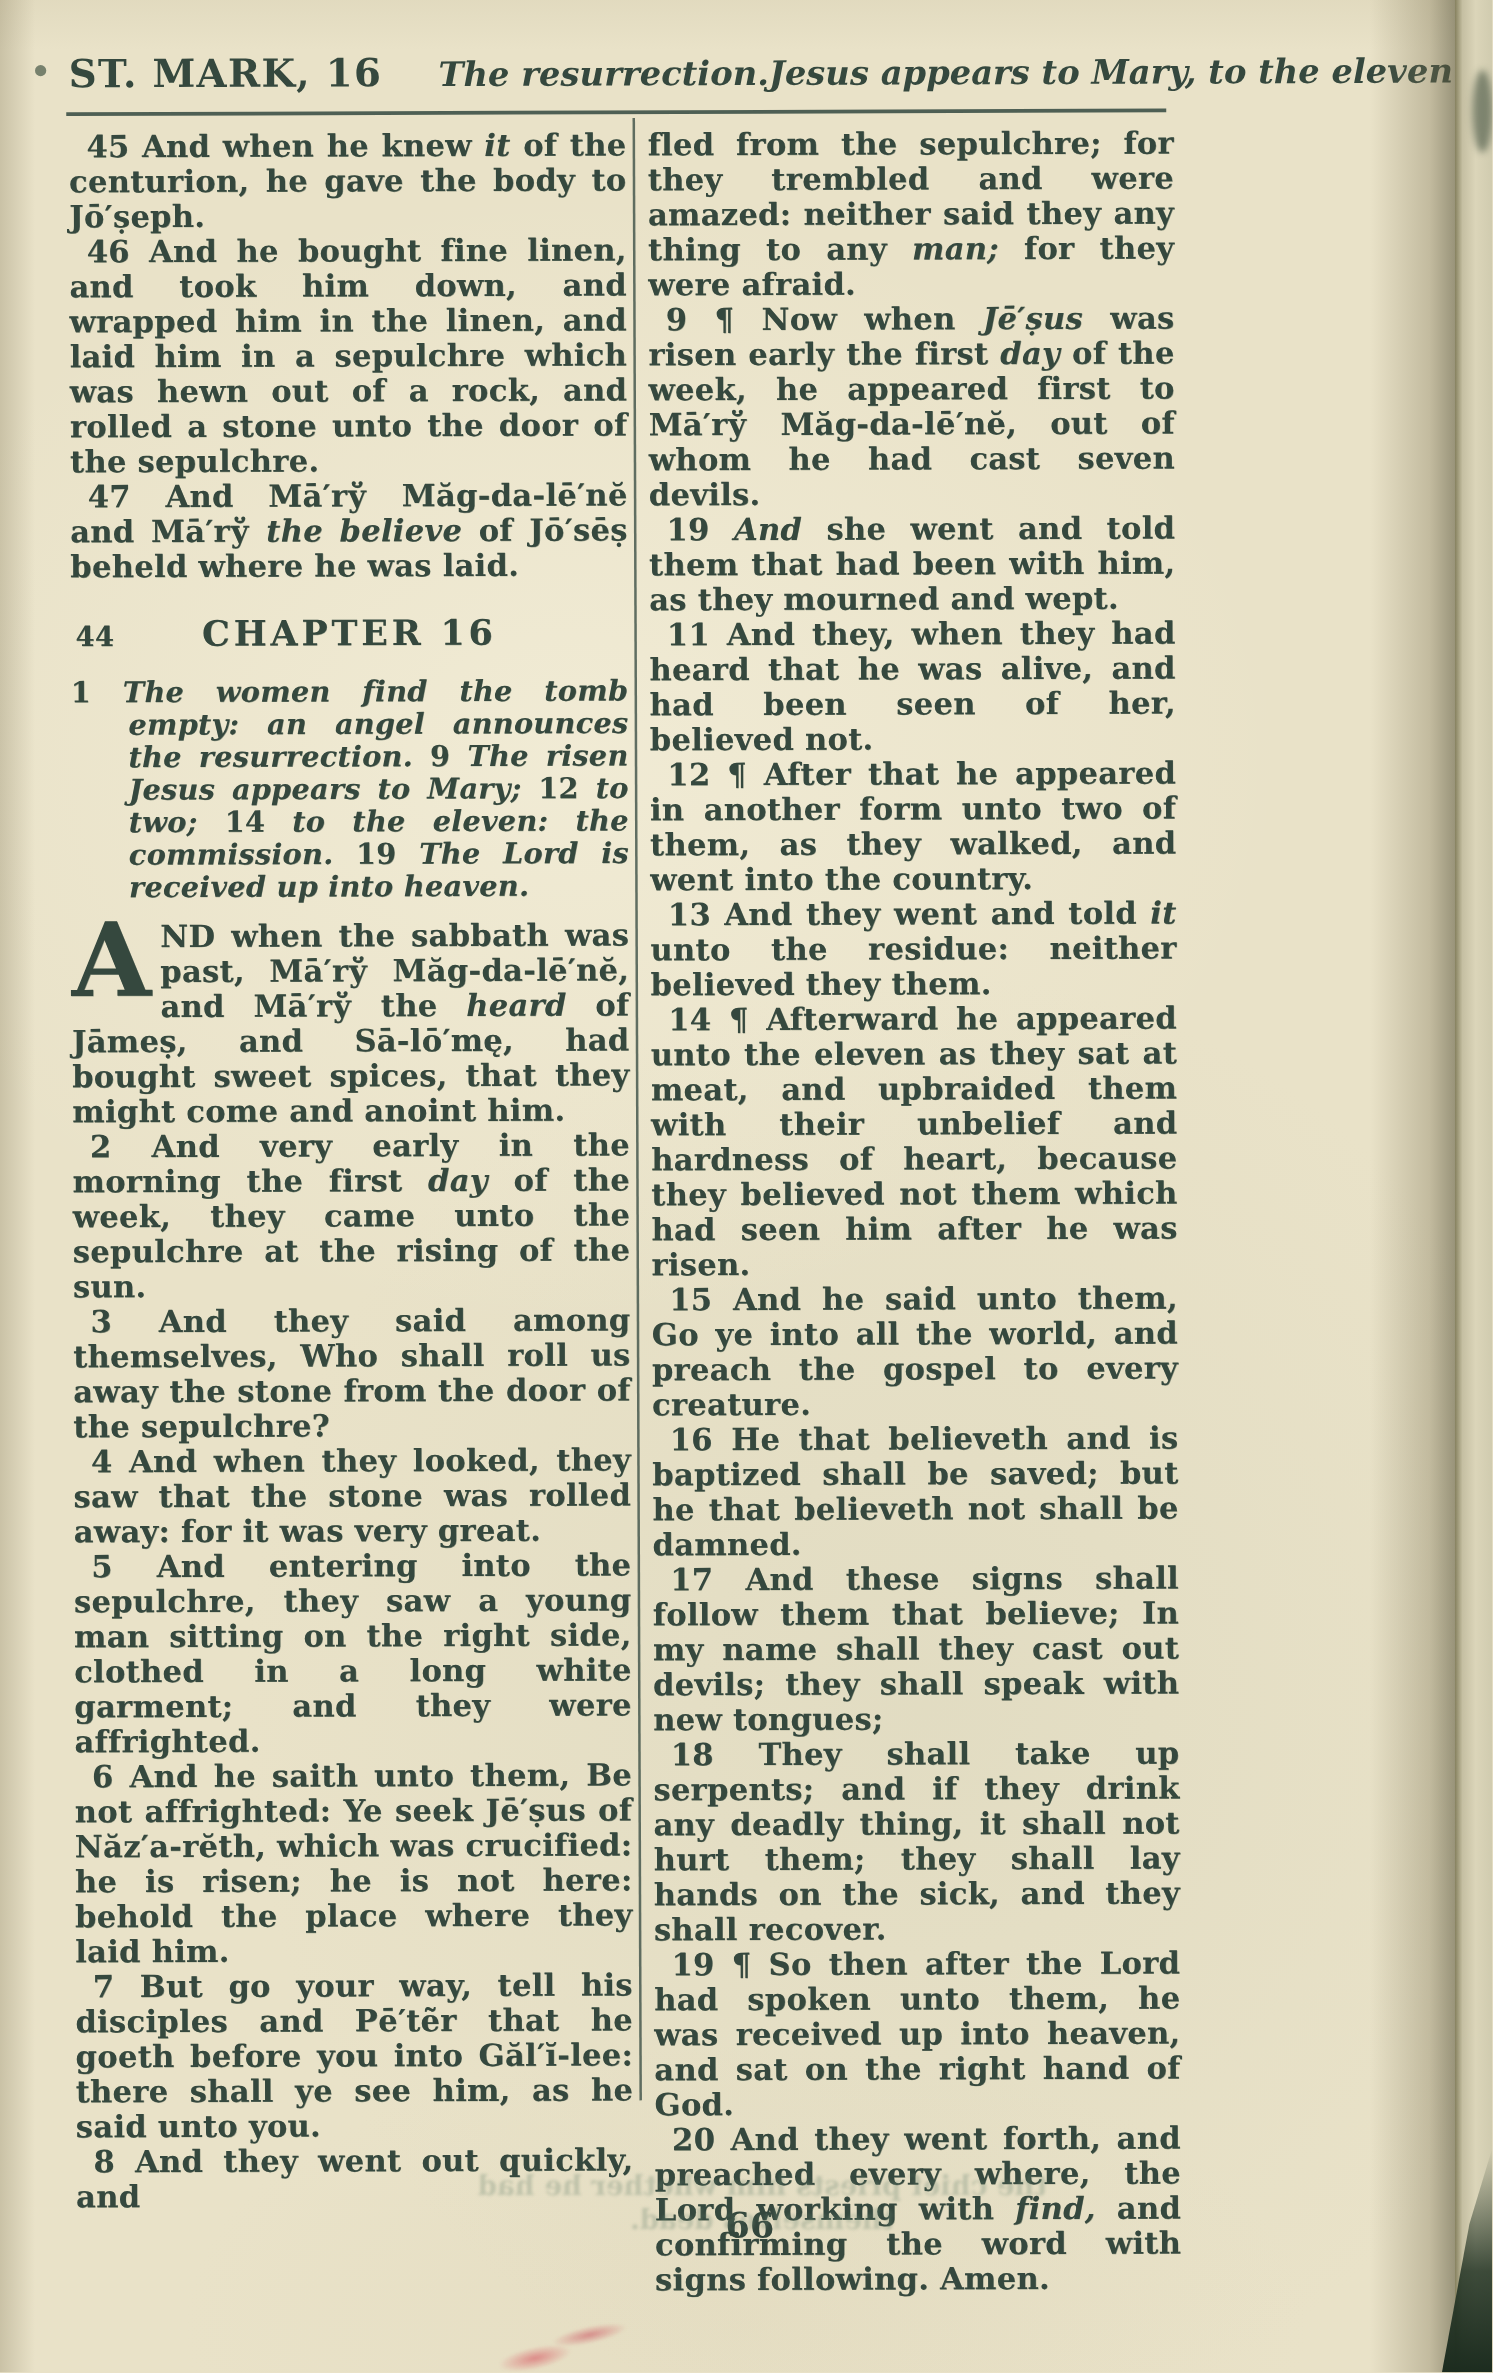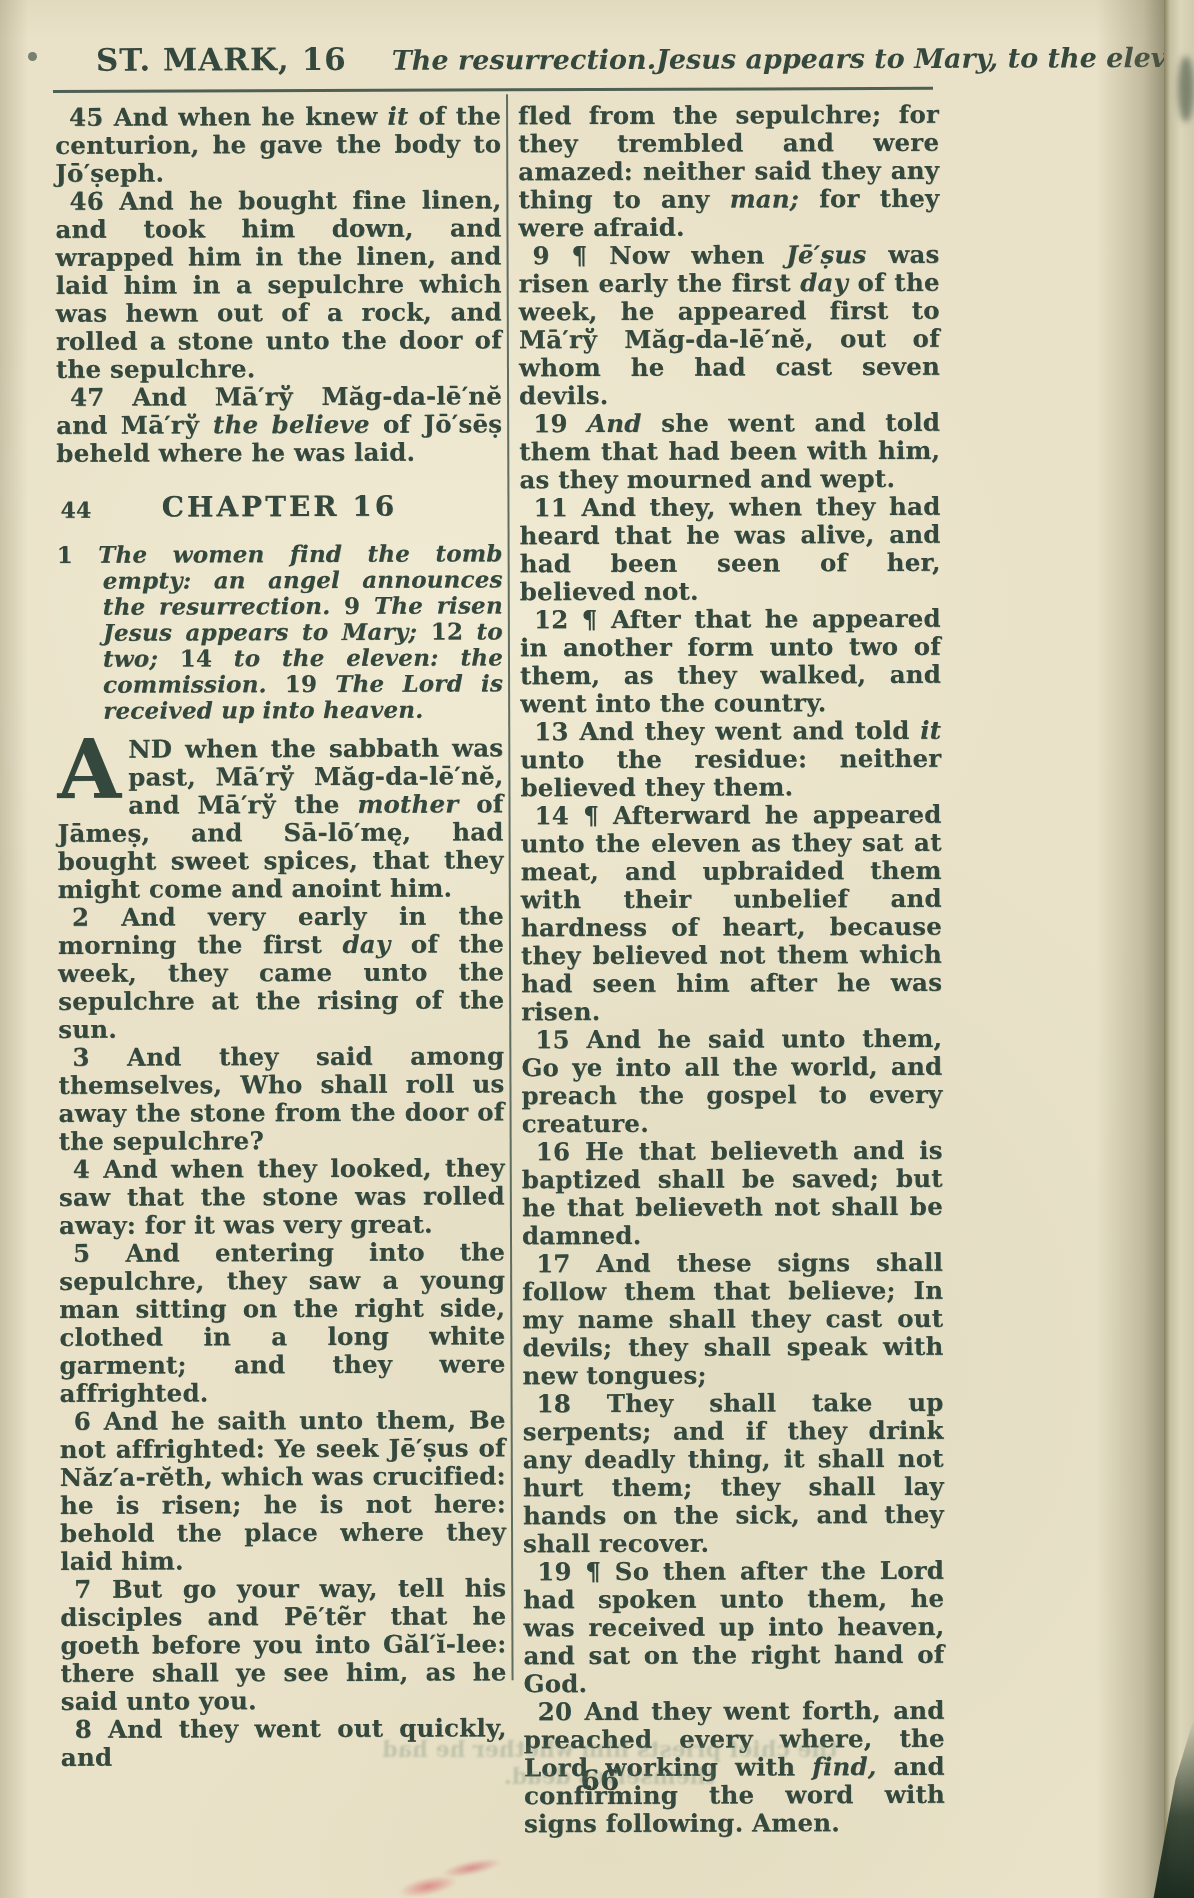--- a/index.html
+++ b/index.html
@@ -31,21 +31,21 @@
   #ink-speck{position:absolute;left:28px;top:52px;width:9px;height:9px;border-radius:50%;
     background:#50604f;opacity:.75;}
   #red-smudge{position:absolute;left:390px;top:1858px;width:122px;height:38px;
     background:
       radial-gradient(ellipse 40px 12px at 30% 62%, rgba(214,86,98,.62), rgba(214,86,98,0) 75%),
       radial-gradient(ellipse 44px 10px at 68% 38%, rgba(198,60,80,.5), rgba(198,60,80,0) 70%);
     filter:blur(1px);transform:rotate(-12deg);}
 
   #textblock{position:absolute;inset:0;transform:rotate(-0.2deg);color:#35483e;}
   #header{position:absolute;left:58px;top:40px;width:878px;display:flex;justify-content:space-between;align-items:baseline;white-space:nowrap;}
-  .h-book{font-weight:bold;font-size:31px;letter-spacing:1px;margin-left:41px;}
+  .h-book{font-weight:bold;font-size:31px;letter-spacing:1px;}
   .h-center{font-style:italic;font-weight:bold;font-size:27px;margin-left:45px;}
   .h-right{font-style:italic;font-weight:bold;font-size:27px;}
   #rule{position:absolute;left:56px;top:88px;width:880px;height:3px;background:#3d5147;opacity:.9;}
   #divider{position:absolute;left:509px;top:94px;width:2px;height:1586px;background:#46584d;opacity:.85;}
 
   .col{position:absolute;top:102px;text-align:justify;font-size:24.5px;line-height:28px;
     font-weight:bold;letter-spacing:.2px;
     text-shadow:0.3px 0.3px 0.5px rgba(43,62,52,0.45);}
   #col-left{left:58px;width:446px;}
   #col-right{left:521px;width:421px;}
@@ -91,21 +91,21 @@
 
     <div class="col" id="col-left">
         <p class="verse"><span>45 And when he knew </span><span class="seg-i">it</span><span> of the centurion, he gave the body to Jō′ṣeph.</span></p>
         <p class="verse"><span>46 And he bought fine linen, and took him down, and wrapped him in the linen, and laid him in a sepulchre which was hewn out of a rock, and rolled a stone unto the door of the sepulchre.</span></p>
         <p class="verse"><span>47 And Mā′rў Măg-da-lē′nĕ and Mā′rў </span><span class="seg-i">the believe</span><span> of Jō′sēṣ beheld where he was laid.</span></p>
         <div class="chapter-head">
           <span class="chap-num">44</span>
           <span class="chap-title">CHAPTER 16</span>
         </div>
         <p class="summary"><span class="seg-r">1 </span><span>The women find the tomb empty: an angel announces the resurrection.</span><span class="seg-r">  9 </span><span>The risen Jesus appears to Mary;</span><span class="seg-r"> 12 </span><span>to two;</span><span class="seg-r"> 14 </span><span>to the eleven: the commission.</span><span class="seg-r"> 19 </span><span>The Lord is received up into heaven.</span></p>
-        <p class="drop"><span class="cap">A</span><span>ND when the sabbath was past, Mā′rў Măg-da-lē′nĕ, and Mā′rў the </span><span class="seg-i">mother</span><span> of Jāmeṣ, and Sā-lō′mę, had bought sweet spices, that they might come and anoint him.</span></p>
+        <p class="drop"><span class="cap">A</span><span>ND when the sabbath was past, Mā′rў Măg-da-lē′nĕ, and Mā′rў the </span><span class="seg-i">heard</span><span> of Jāmeṣ, and Sā-lō′mę, had bought sweet spices, that they might come and anoint him.</span></p>
         <p class="verse"><span>2 And very early in the morning the first </span><span class="seg-i">day</span><span> of the week, they came unto the sepulchre at the rising of the sun.</span></p>
         <p class="verse"><span>3 And they said among themselves, Who shall roll us away the stone from the door of the sepulchre?</span></p>
         <p class="verse"><span>4 And when they looked, they saw that the stone was rolled away: for it was very great.</span></p>
         <p class="verse"><span>5 And entering into the sepulchre, they saw a young man sitting on the right side, clothed in a long white garment; and they were affrighted.</span></p>
         <p class="verse"><span>6 And he saith unto them, Be not affrighted: Ye seek Jē′ṣus of Năz′a-rĕth, which was crucified: he is risen; he is not here: behold the place where they laid him.</span></p>
         <p class="verse"><span>7 But go your way, tell his disciples and Pē′tẽr that he goeth before you into Găl′ĭ-lee: there shall ye see him, as he said unto you.</span></p>
         <p class="verse"><span>8 And they went out quickly, and</span></p>
       </div>
     <div class="col" id="col-right">
         <p class="verse cont"><span>fled from the sepulchre; for they trembled and were amazed: neither said they any thing to any </span><span class="seg-i">man;</span><span> for they were afraid.</span></p>

